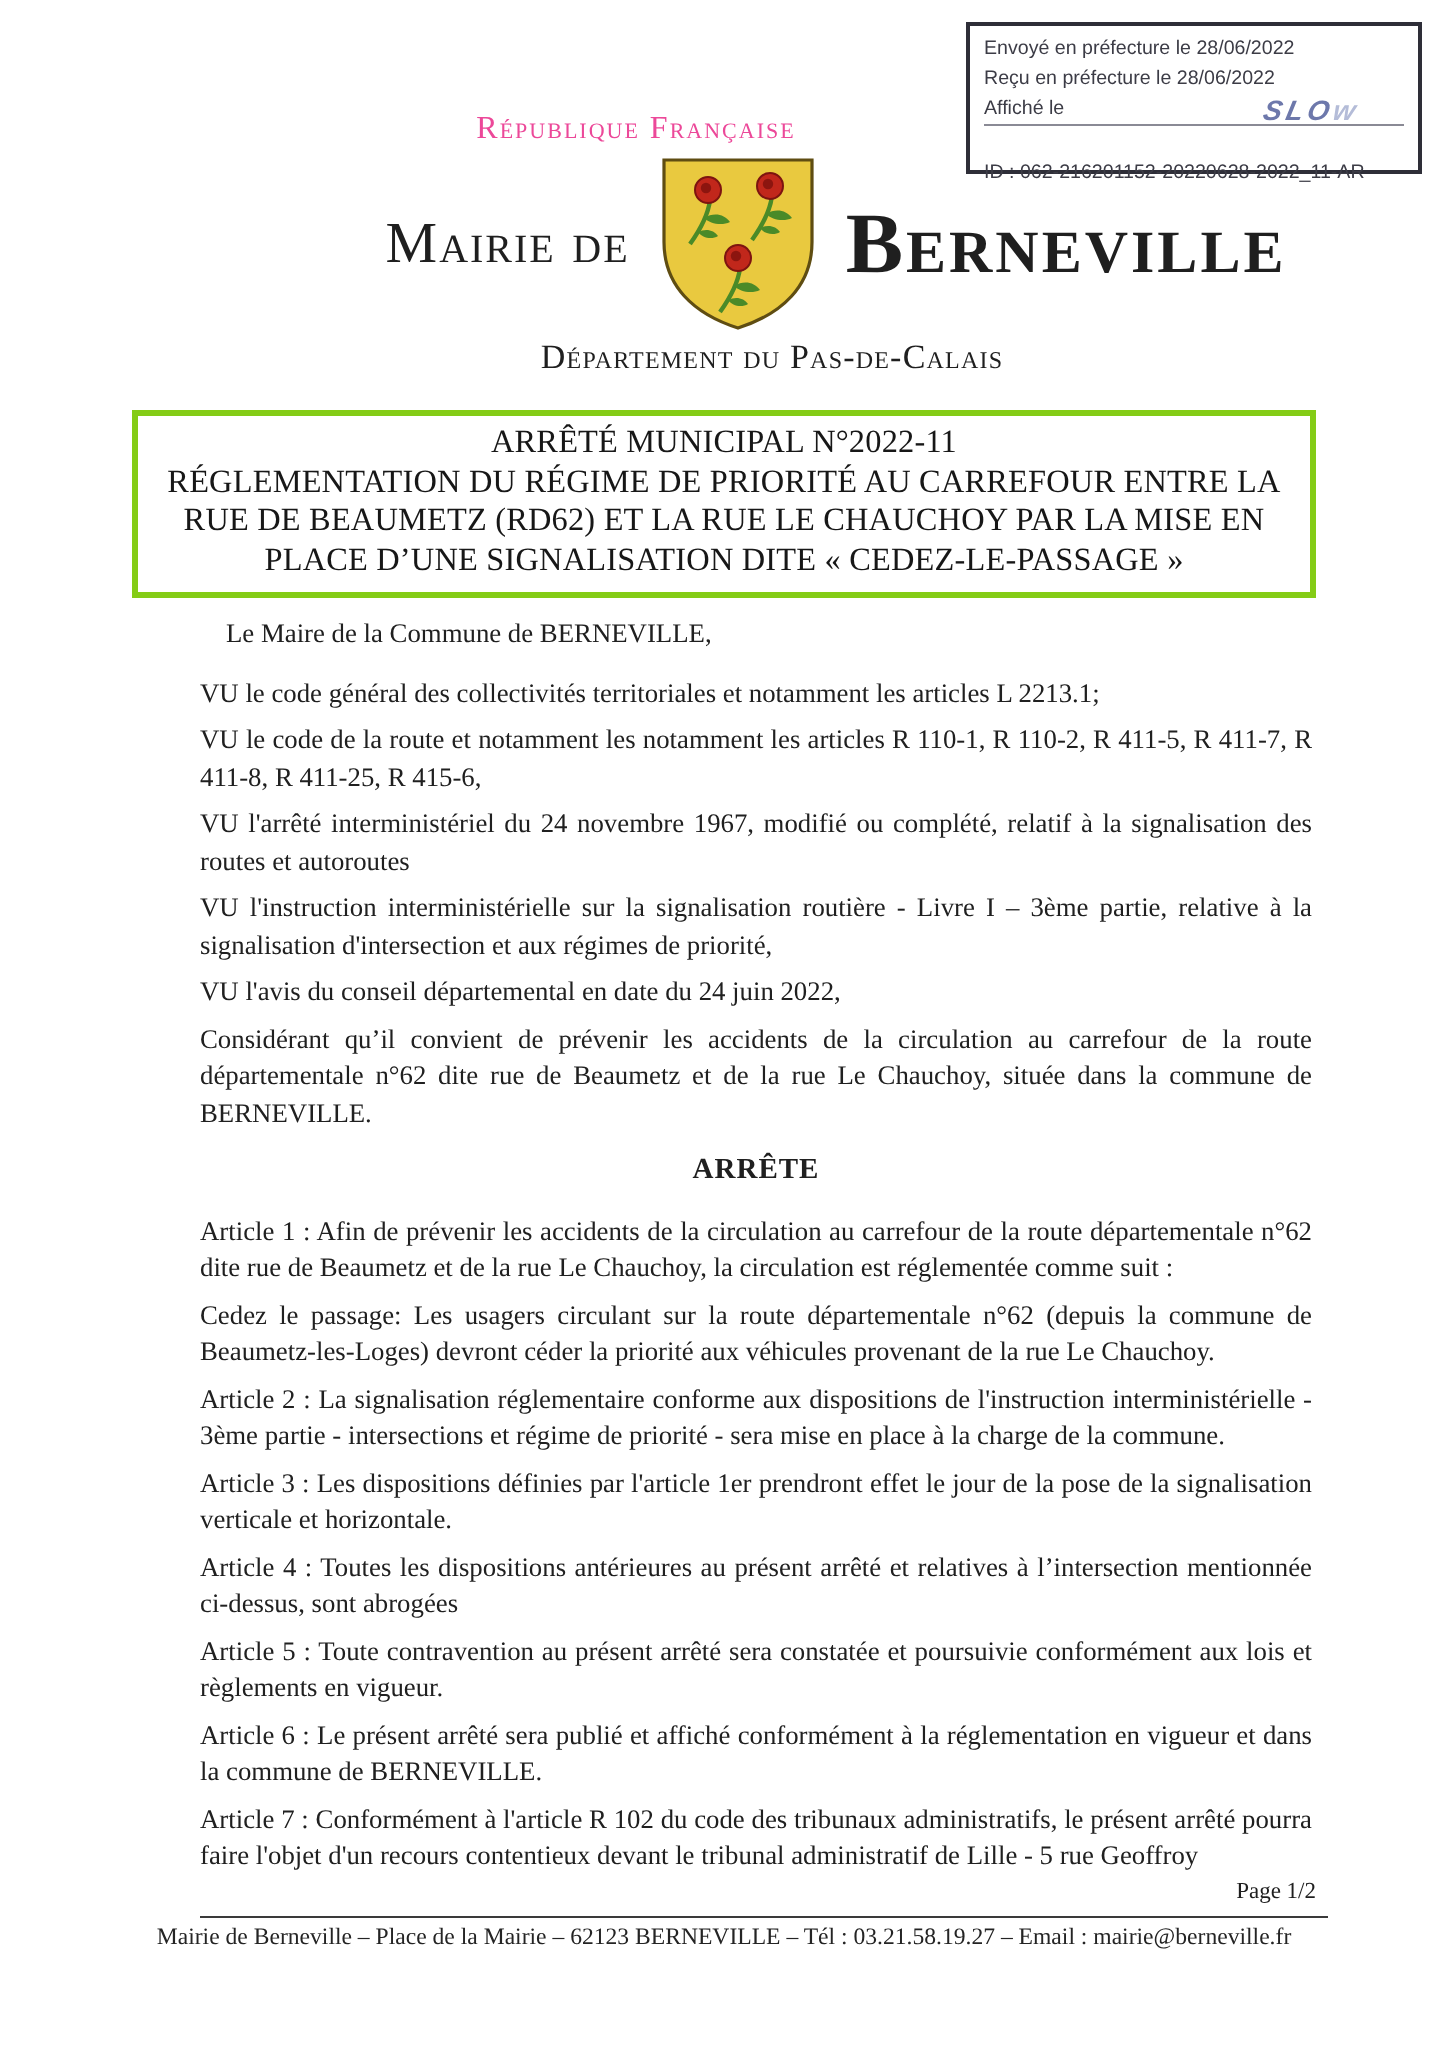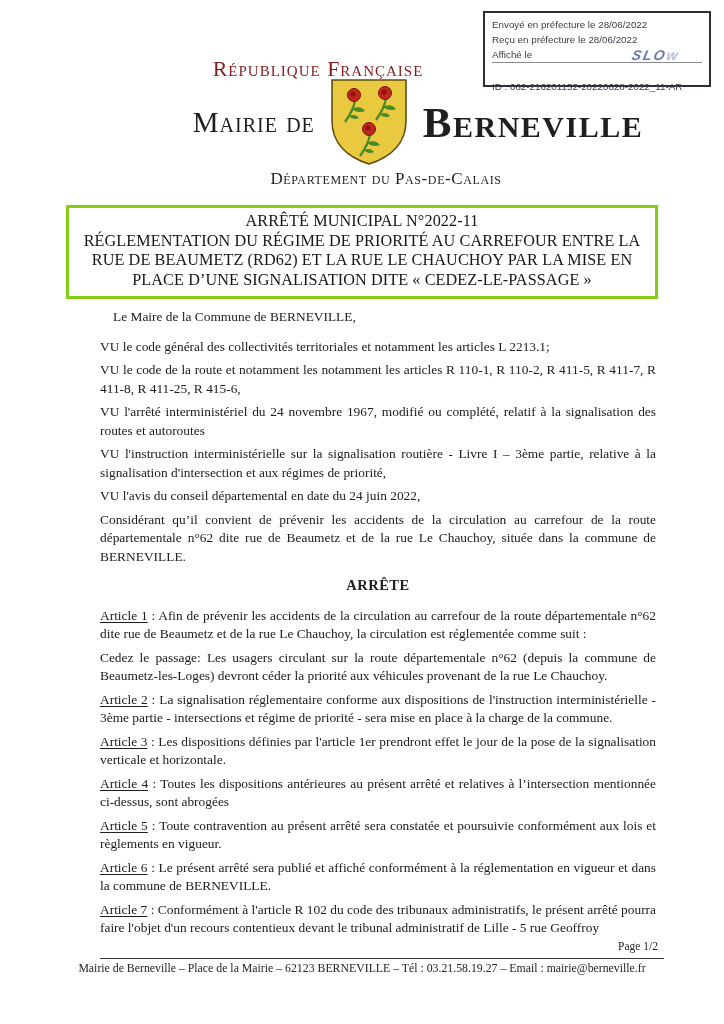--- a/index.html
+++ b/index.html
@@ -23,21 +23,21 @@
     font-family:"Liberation Sans", sans-serif; font-weight:bold; font-style:italic;
     font-size:14px; letter-spacing:2px; transform:skewX(-12deg);
     margin-right:24px; line-height:12px;
   }
   .slow-main { color:#6d78ab; }
   .slow-tail { color:#b4bcd8; letter-spacing:0; }
   .stamp-id { border-top:1px solid #8a8a95; padding-top:16px; }
   
   .republique {
     position:absolute; top:56px; left:0; width:636px; text-align:center;
-    font-variant:small-caps; font-size:22px; letter-spacing:1px; color:#7f1d1d;
+    font-variant:small-caps; font-size:16px; letter-spacing:1px; color:#ec4899;
   }
   .brand-row {
     position:absolute; top:76px; left:56px; width:724px; height:92px;
     display:flex; align-items:center; justify-content:center; gap:13px;
   }
   .mairie-de { font-variant:small-caps; font-size:29px; letter-spacing:1px; white-space:nowrap; }
   .berneville { font-variant:small-caps; font-size:43px; letter-spacing:1.5px; white-space:nowrap;font-weight:bold; }
   .coat { flex:0 0 auto; }
   .departement {
     position:absolute; top:169px; left:24px; width:724px; text-align:center;
@@ -55,21 +55,21 @@
     position:absolute; top:308px; left:100px; width:556px; height:642px;
     font-size:13.4px; line-height:18.5px; text-align:justify; overflow:hidden;
     color:#202020;
   }
   .para { margin-bottom:5px; }
   .intro { margin-left:13px; margin-bottom:11px; text-align:left; }
   .arrete {
     text-align:center; font-weight:bold; font-size:14.5px;
     letter-spacing:0.5px; margin:10px 0 12px;
   }
-  .article-label { text-decoration:underline; text-underline-offset:2px; }
+  .article-label { text-underline-offset:2px; }
   
   .page-num { position:absolute; top:940px; right:66px; font-size:11.5px; }
   .footer-line { position:absolute; top:958px; left:100px; right:60px; border-top:1.5px solid #3a3a3a; }
   .address { position:absolute; top:961px; left:0; width:724px; text-align:center; font-size:11.8px; color:#242424; }
 </style>
 </head>
 <body>
 
 <div class="page">
 

